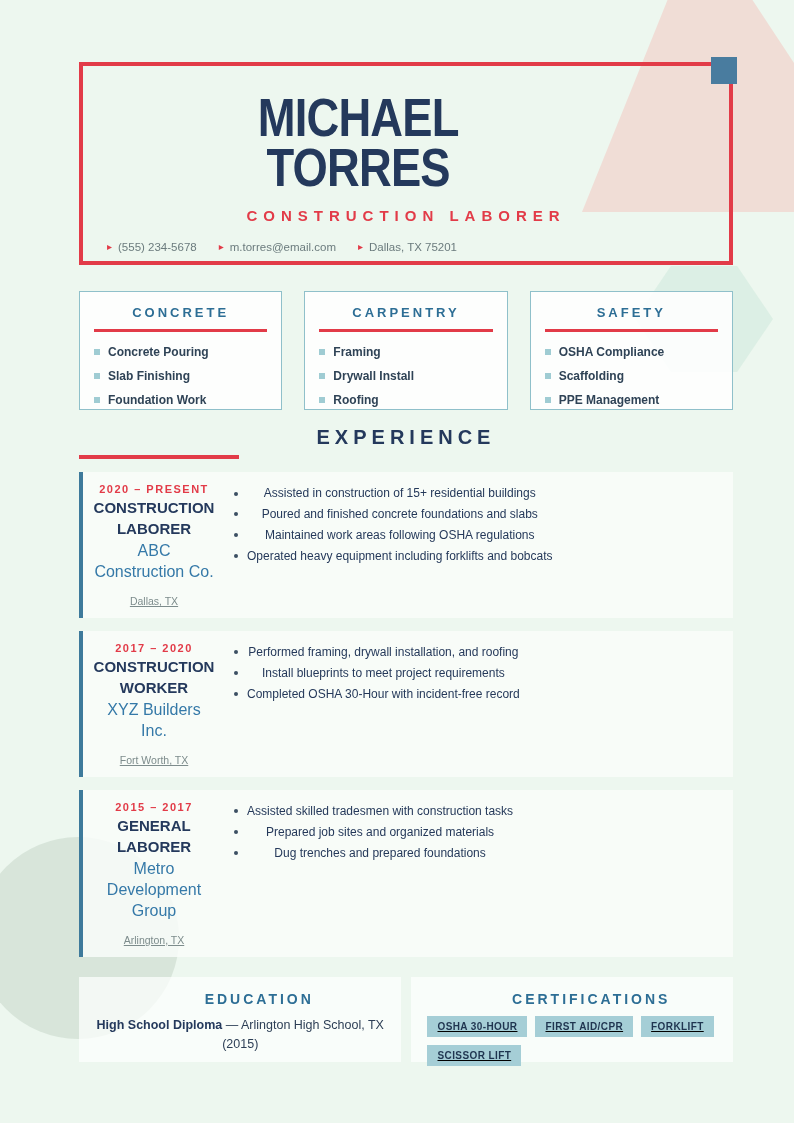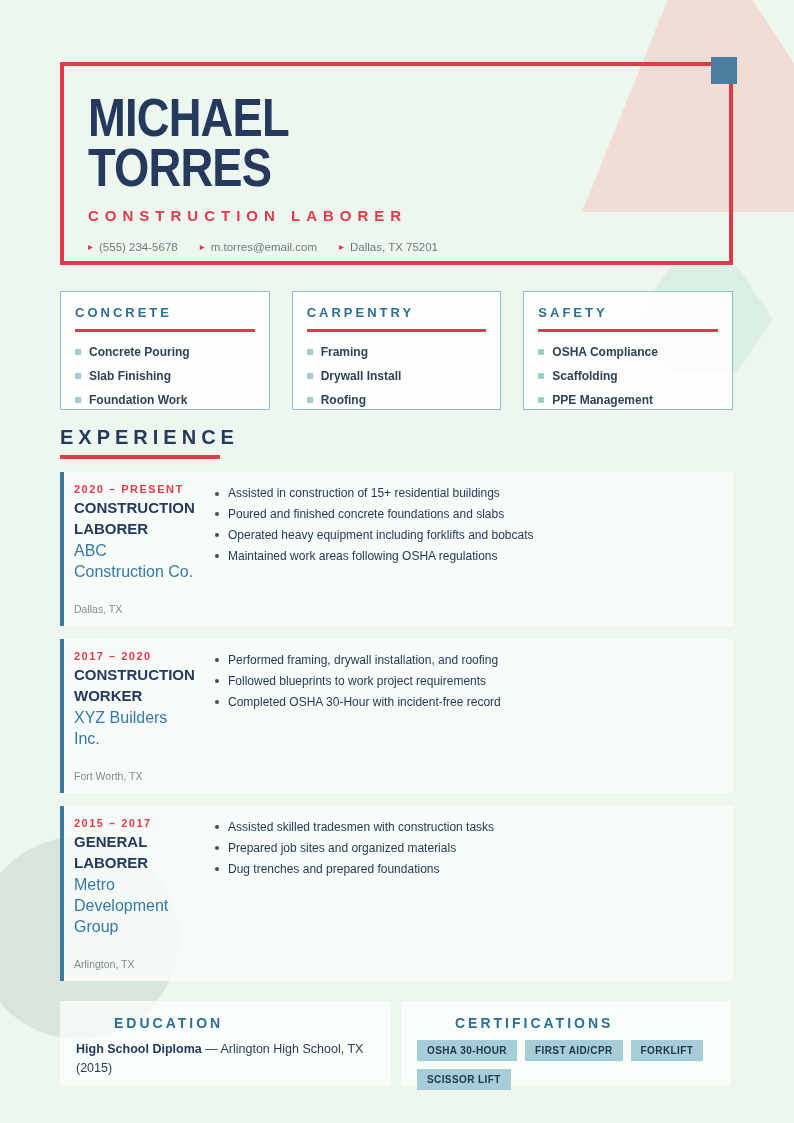--- a/index.html
+++ b/index.html
@@ -14,21 +14,21 @@
 
   
   .tri{position:absolute;left:582px;top:-80px;width:310px;height:292px;background:var(--pink);
        clip-path:polygon(38% 0, 0 100%, 100% 100%);z-index:0;}
   .hex{position:absolute;left:635px;top:266px;width:138px;height:106px;background:rgba(198,228,214,0.42);
        clip-path:polygon(26% 0,74% 0,100% 50%,74% 100%,26% 100%,0 50%);z-index:0;}
   .circ{position:absolute;left:-23px;top:837px;width:202px;height:202px;border-radius:50%;
         background:rgba(208,223,211,0.75);z-index:0;}
   .bluesq{position:absolute;left:711px;top:57px;width:26px;height:27px;background:var(--square_blue);z-index:3;}
 
-  .content{position:relative;z-index:1;padding:62px 61px 0 60px;}
+  .content{position:relative;z-index:1;padding:62px 61px 0 79px;text-align:center;}
 
   
   .header-box{border:4px solid var(--accent_red);height:203px;padding:22px 24px 0 24px;position:relative;z-index:2;}
   .name{color:var(--navy);font-size:54px;font-weight:700;line-height:0.93;letter-spacing:-1px;
         transform:scaleX(0.84);transform-origin:0 50%;margin-top:4px;}
   .job-title{color:var(--accent_red);font-size:15px;font-weight:700;letter-spacing:6px;margin-top:15px;}
   .contact-row{display:flex;gap:22px;margin-top:17px;color:var(--gray);font-size:11.5px;}
   .contact-item{display:flex;align-items:center;gap:6px;}
   .arrow{color:var(--accent_red);font-size:10px;line-height:1;}
 
@@ -44,34 +44,34 @@
 
   
   .exp-heading{margin-top:16px;color:var(--navy);font-size:20px;font-weight:700;letter-spacing:5px;}
   .exp-bar{width:160px;height:4px;background:var(--accent_red);margin-top:6px;}
   .job-card{display:flex;background:rgba(250,253,250,0.82);border-left:4px solid var(--bar_blue);
             margin-top:13px;padding:11px 16px 11px 10px;}
   .job-left{width:122px;flex:0 0 auto;margin-right:14px;}
   .job-dates{color:var(--accent_red);font-size:11px;font-weight:700;letter-spacing:1.5px;}
   .job-name{color:var(--navy);font-size:15px;font-weight:700;line-height:1.38;margin-top:3px;}
   .job-company{color:var(--company_blue);font-size:16px;line-height:1.3;margin-top:2px;}
-  .job-location{color:#7d8c8c;font-size:10.5px;margin-top:20px;}
+  .job-location{color:#7d8c8c;font-size:10.5px;margin-top:12px;text-decoration:underline;}
   .job-bullets{list-style:none;padding-top:4px;}
   .job-bullets li{position:relative;padding-left:18px;font-size:12px;color:#25395a;margin-bottom:8px;line-height:1.08;}
   .job-bullets li::before{content:"";position:absolute;left:5px;top:4.5px;width:4px;height:4px;border-radius:50%;background:#3c4f63;}
 
   
   .bottom-row{display:flex;gap:10px;margin-top:20px;}
   .info-card{background:rgba(253,255,253,0.72);padding:14px 16px;height:85px;}
   .edu-card{width:331px;}
   .cert-card{width:330px;}
   .info-card h3{color:var(--steel_blue);font-size:14px;letter-spacing:3px;font-weight:700;margin-bottom:9px;margin-left:38px;}
   .edu-text{font-size:12.5px;color:#2c3e55;line-height:1.55;}
   .edu-text .degree{font-weight:700;color:var(--navy);}
-  .badges{display:flex;flex-wrap:wrap;gap:8px;}
+  .badges{display:flex;flex-wrap:wrap;gap:8px;text-decoration:underline;}
   .badge{background:var(--badge_bg);color:#1f3550;font-size:10px;font-weight:700;letter-spacing:0.4px;
          padding:5px 10px;white-space:nowrap;}
 </style>
 </head>
 <body>
 
 <div class="page">
 
   <div class="tri"></div>
   <div class="hex"></div>
@@ -166,35 +166,35 @@
       <article class="job-card">
         <div class="job-left">
           <div class="job-dates">2020 – PRESENT</div>
           <div class="job-name">CONSTRUCTION LABORER</div>
           <div class="job-company">ABC Construction Co.</div>
           <div class="job-location">Dallas, TX</div>
         </div>
         <ul class="job-bullets">
           <li>Assisted in construction of 15+ residential buildings</li>
           <li>Poured and finished concrete foundations and slabs</li>
+          <li>Maintained work areas following OSHA regulations</li>
           <li>Operated heavy equipment including forklifts and bobcats</li>
-          <li>Maintained work areas following OSHA regulations</li>
         </ul>
       </article>
 
       <article class="job-card">
         <div class="job-left">
           <div class="job-dates">2017 – 2020</div>
           <div class="job-name">CONSTRUCTION WORKER</div>
           <div class="job-company">XYZ Builders Inc.</div>
           <div class="job-location">Fort Worth, TX</div>
         </div>
         <ul class="job-bullets">
           <li>Performed framing, drywall installation, and roofing</li>
-          <li>Followed blueprints to work project requirements</li>
+          <li>Install blueprints to meet project requirements</li>
           <li>Completed OSHA 30-Hour with incident-free record</li>
         </ul>
       </article>
 
       <article class="job-card">
         <div class="job-left">
           <div class="job-dates">2015 – 2017</div>
           <div class="job-name">GENERAL LABORER</div>
           <div class="job-company">Metro Development Group</div>
           <div class="job-location">Arlington, TX</div>

